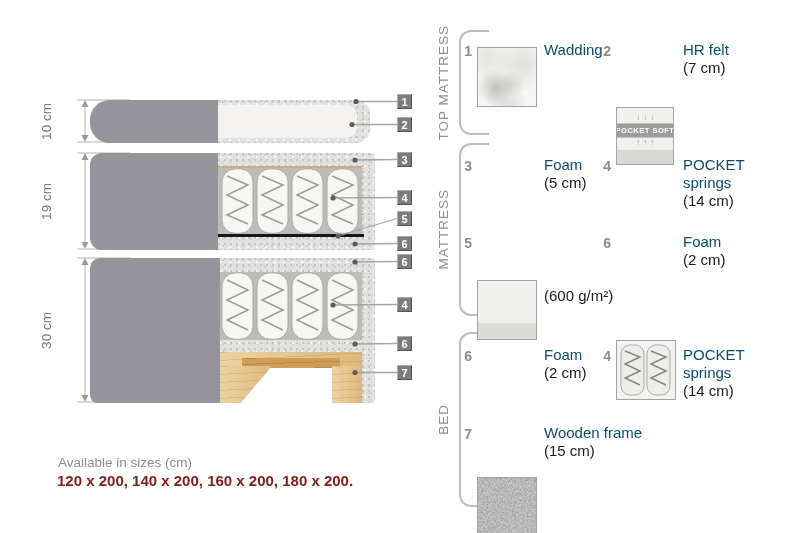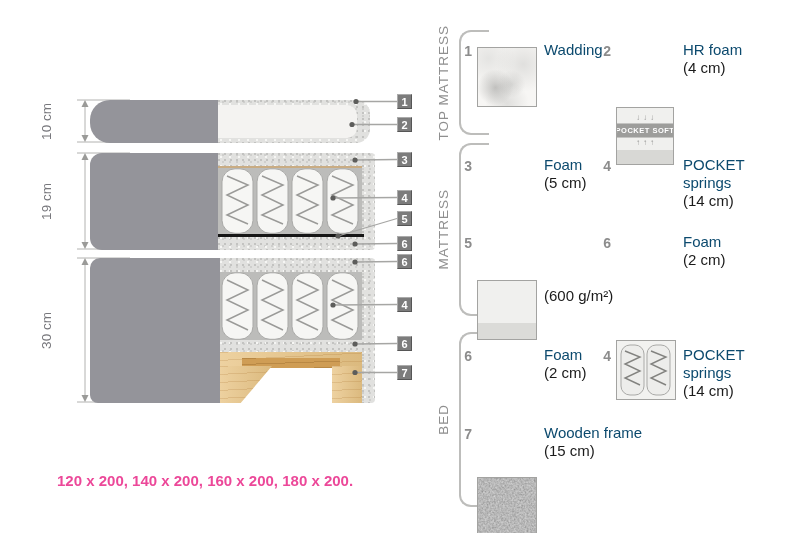--- a/index.html
+++ b/index.html
@@ -72,21 +72,21 @@
   .extra-soft{
     background:#9d9d9b;border:1px solid #c4c4c2;color:#fff;
     font-size:7.5px;font-weight:bold;letter-spacing:.5px;padding:2px 3px;border-radius:1px;white-space:nowrap;
   }
   .leg-name{color:#0c4a6e;font-weight:normal;font-size:15px;line-height:18px;width:82px;}
   .leg-name.wide{width:130px;}
   .leg-detail{color:#1b1b1b;font-size:15px;line-height:18px;white-space:nowrap;}
 
   
   .sizes-label{color:#8d8d8d;font-size:13.5px;}
-  .sizes-values{color:#ec4899;font-size:15px;font-weight:600;}
+  .sizes-values{color:#7f1d1d;font-size:15px;font-weight:600;}
 </style>
 </head>
 <body>
 
 <div id="stage">
 
   <svg class="abs" style="left:0;top:0" width="800" height="533">
     <g stroke="#b2b2b0" stroke-width="1">
 
       <line x1="77" y1="100" x2="130" y2="100"></line>
@@ -231,22 +231,22 @@
   <div class="abs leg-num" style="left:456px;top:43px">1</div>
   <div class="abs swatch sw-wadding" style="left:477px;top:47px"></div>
   <div class="abs leg-name" style="left:544px;top:41px">Wadding</div>
 
   <div class="abs leg-num" style="left:595px;top:43px">2</div>
   <div class="abs swatch sw-hrfoam" style="left:616px;top:47px">
     <div class="arrows">↓↓↓</div>
     <div class="extra-soft">POCKET SOFT</div>
     <div class="arrows">↑↑↑</div>
   </div>
-  <div class="abs leg-name" style="left:683px;top:41px">HR foam</div>
-  <div class="abs leg-detail" style="left:683px;top:59px">(4 cm)</div>
+  <div class="abs leg-name" style="left:683px;top:41px">HR felt</div>
+  <div class="abs leg-detail" style="left:683px;top:59px">(7 cm)</div>
 
   <div class="abs leg-num" style="left:456px;top:158px">3</div>
   <div class="abs swatch sw-foam" style="left:477px;top:162px"></div>
   <div class="abs leg-name" style="left:544px;top:156px">Foam</div>
   <div class="abs leg-detail" style="left:544px;top:174px">(5 cm)</div>
 
   <div class="abs leg-num" style="left:595px;top:158px">4</div>
   <div class="abs swatch" style="left:616px;top:162px">
     <svg width="58" height="58" viewBox="0 0 58 58">
       <rect width="58" height="58" fill="#f2f2f0"></rect>
@@ -292,15 +292,16 @@
   <div class="abs leg-num" style="left:595px;top:348px">4</div>
 
   <div class="abs leg-name" style="left:683px;top:346px">POCKET springs</div>
   <div class="abs leg-detail" style="left:683px;top:382px">(14 cm)</div>
 
   <div class="abs leg-num" style="left:456px;top:426px">7</div>
 
   <div class="abs leg-name wide" style="left:544px;top:424px">Wooden frame</div>
   <div class="abs leg-detail" style="left:544px;top:442px">(15 cm)</div>
 
+  <div class="abs sizes-label" style="left:58px;top:455px">Available in sizes (cm)</div>
   <div class="abs sizes-values" style="left:57px;top:472px">120 x 200, 140 x 200, 160 x 200, 180 x 200.</div>
 
 </div>
 
 </body></html>

